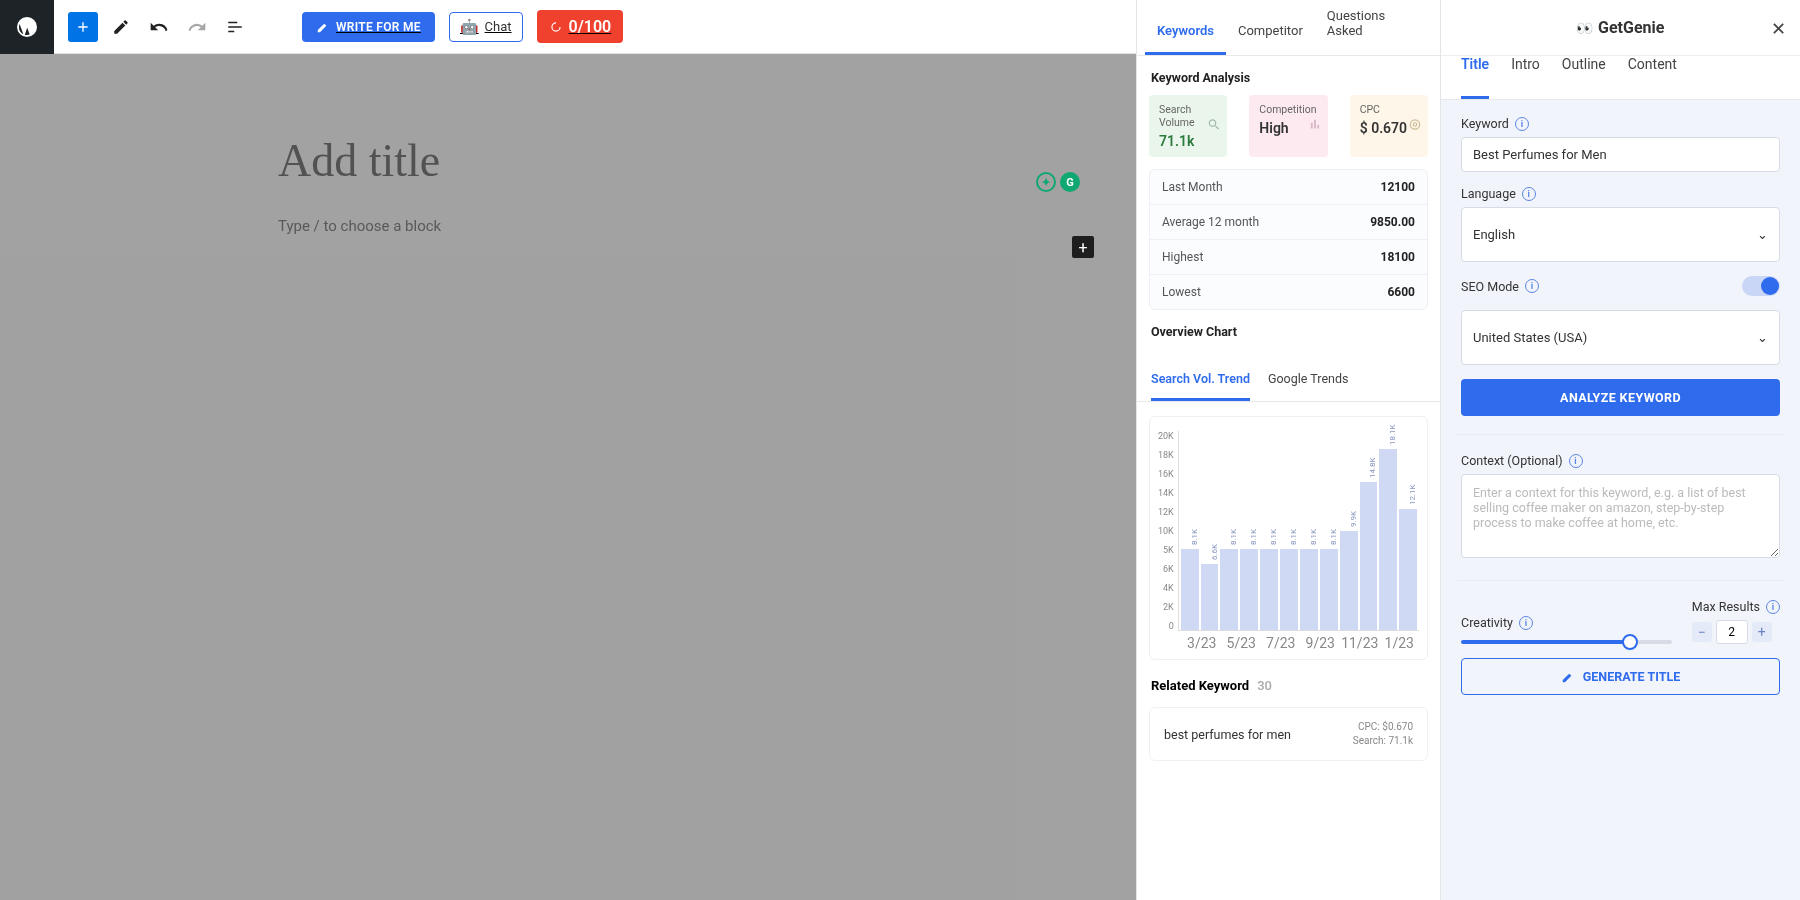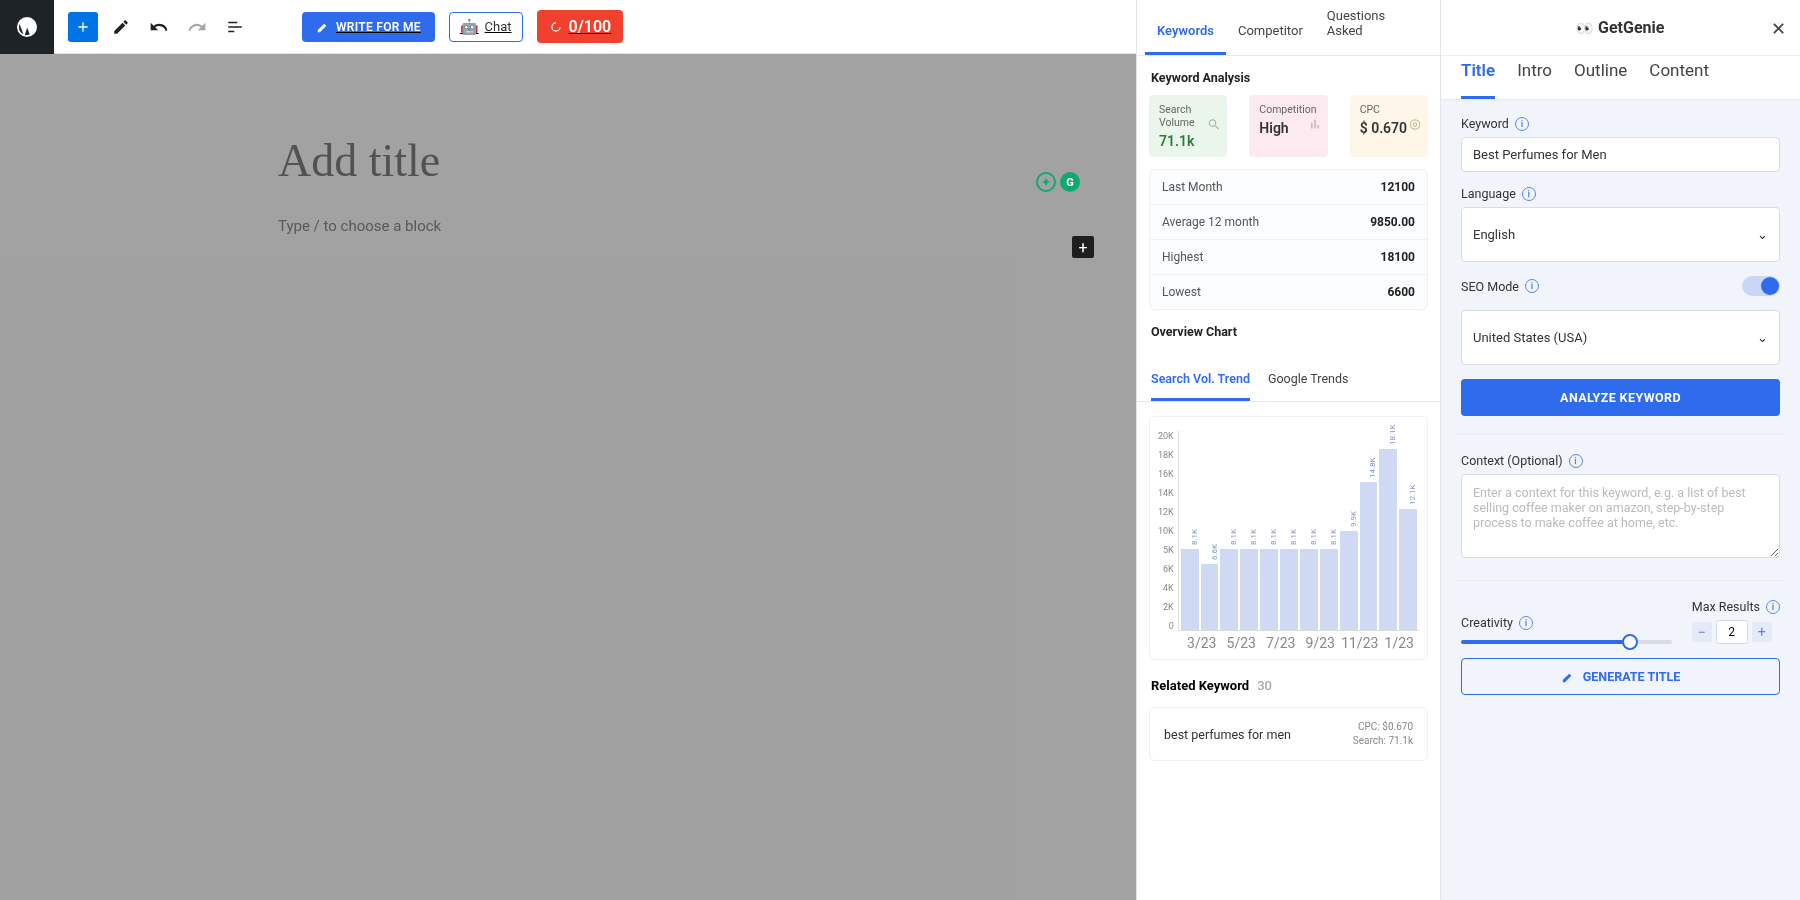--- a/index.html
+++ b/index.html
@@ -72,21 +72,21 @@
 .rel-name { font-size: 12.5px; color: #333; }
 .rel-meta { font-size: 10px; color: #888; text-align: right; line-height: 1.4; }
 
 
 .right-panel { width: 360px; border-left: 1px solid #e5e5e5; background: #f2f4fb; display: flex; flex-direction: column; }
 .brand-row { height: 56px; display: flex; align-items: center; justify-content: center; position: relative; background:#fff; border-bottom:1px solid #eee;}
 .brand { font-size: 16px; font-weight: 700; color: #333; display: flex; align-items: center; gap: 6px; }
 .brand .eyes { color: #3c7ee8; font-size: 14px; letter-spacing: -2px;}
 .close-x { position: absolute; right: 14px; top: 18px; font-size: 18px; color: #444; cursor: pointer; }
 .right-tabs { display: flex; gap: 22px; padding: 0 20px; background: #fff; border-bottom: 1px solid #e8e8e8; height: 44px; align-items: flex-end; }
-.right-tab { font-size: 17px; color: #444; padding-bottom: 16px; cursor: pointer; border-bottom: 3px solid transparent; }
+.right-tab { font-size: 14px; color: #444; padding-bottom: 24px; cursor: pointer; border-bottom: 3px solid transparent; }
 .right-tab.active { color: #2e6bed; font-weight: 600; border-bottom-color: #2e6bed; }
 .right-body { padding: 16px 20px; display: flex; flex-direction: column; gap: 14px; overflow-y: auto; }
 .flabel { font-size: 12.5px; color: #333; display: flex; align-items: center; gap: 6px; }
 .info-i { width: 14px; height: 14px; border: 1.5px solid #5b86e3; border-radius: 50%; display: inline-flex; align-items: center; justify-content: center; font-size: 9px; color: #5b86e3; font-weight: 700; }
 .tin { width: 100%; border: 1px solid #d6dbe6; border-radius: 4px; background: #fff; padding: 9px 11px; font-size: 13px; color: #333; }
 .sel { width: 100%; border: 1px solid #d6dbe6; border-radius: 4px; background: #fff; padding: 19px 11px; font-size: 13px; color: #333; display: flex; justify-content: space-between; align-items: flex-start; cursor: pointer; }
 .toggle-row { display: flex; align-items: center; justify-content: space-between; }
 .toggle { width: 38px; height: 20px; background: #c9d6f6; border-radius: 999px; position: relative; cursor: pointer; }
 .toggle::after { content: ""; position: absolute; right: 1px; top: 1px; width: 18px; height: 18px; background: #2e6bed; border-radius: 50%; }
 .primary-btn { background: #2e6bed; color: #fff; text-align: center; padding: 11px; font-size: 12.5px; font-weight: 700; border-radius: 4px; cursor: pointer; letter-spacing: .4px; }

